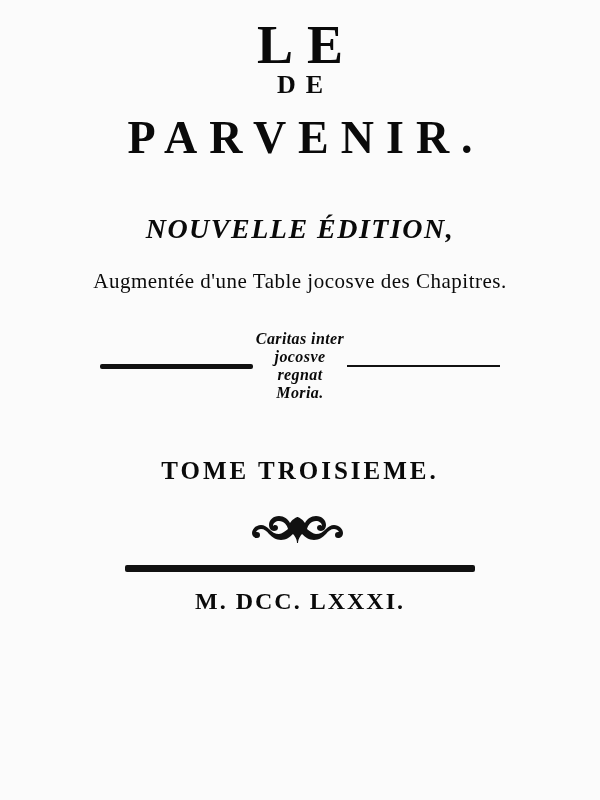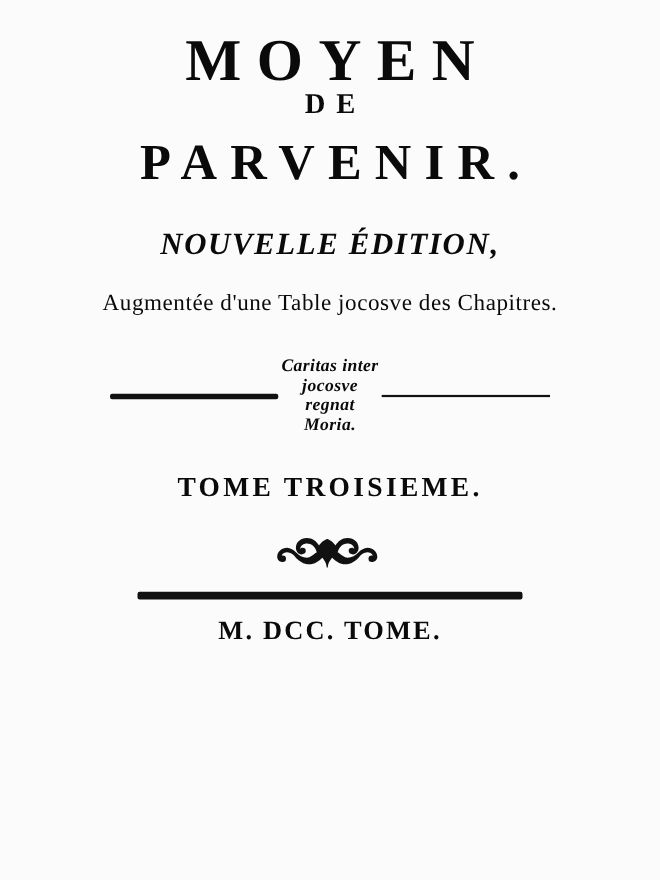--- a/index.html
+++ b/index.html
@@ -56,21 +56,21 @@
     letter-spacing: 12px;
     margin-top: 17px;
     padding-left: 12px;
   }
 
   .t-nouvelle {
     font-size: 28px;
     font-style: italic;
     font-weight: bold;
     letter-spacing: 1.5px;
-    margin-top: 36px;
+    margin-top: 52px;
     text-align: left;
   }
 
   .t-augmentee {
     font-size: 21px;
     margin-top: 22px;
     text-align: center;
     line-height: 1.35;
     letter-spacing: 0.5px;
     max-width: 440px;
@@ -99,21 +99,21 @@
     font-weight: bold;
     letter-spacing: 0.4px;
     margin: 9px 0 9px 0;
     text-align: center;
   }
 
   .t-tome {
     font-size: 25px;
     font-weight: bold;
     letter-spacing: 3px;
-    margin-top: 25px;
+    margin-top: 46px;
     text-align: center;
   }
 
   .ornament {
     margin-top: 26px;
     width: 160px;
     height: 34px;
     display: flex;
     align-items: center;
     justify-content: center;
@@ -143,22 +143,22 @@
     letter-spacing: 2px;
     margin-top: 16px;
     text-align: center;
   }
 </style>
 </head>
 <body>
 
 <div class="page">
 
+  <div class="title-line t-le">LE</div>
 
-  <div class="title-line t-moyen">MOYEN</div>
 
   <div class="title-line t-de">DE</div>
 
   <div class="title-line t-parvenir">PARVENIR.</div>
 
   <div class="t-nouvelle">NOUVELLE ÉDITION,</div>
 
   <div class="t-augmentee">Augmentée d'une Table jocosve des Chapitres.</div>
 
   <div class="rule-block">
@@ -173,15 +173,15 @@
     <svg width="150" height="34" viewBox="0 0 150 34" xmlns="http://www.w3.org/2000/svg" aria-hidden="true">
       <g fill="#111">
         <path d="M75 6c-5 0-8 3-10 6-2-4-6-7-11-7-6 0-10 4-10 9 0 3 2 6 5 6 2 0 4-1 4-3 0-2-1-3-3-3-1 0-1 0-2 1 0-3 3-5 6-5 5 0 8 4 9 8-3 2-6 5-9 5-4 0-7-2-10-5-2-2-5-4-8-4-5 0-9 4-9 8 0 3 2 5 5 5 2 0 3-1 3-3s-1-3-3-3h-1c1-2 3-3 5-3 3 0 6 2 8 5 3 3 7 6 12 6 5 0 9-3 12-6 0 0 4 4 4 9h1c0-5 4-9 4-9 3 3 7 6 12 6 5 0 9-3 12-6 2-3 5-5 8-5 2 0 4 1 5 3h-1c-2 0-3 1-3 3s1 3 3 3c3 0 5-2 5-5 0-4-4-8-9-8-3 0-6 2-8 4-3 3-6 5-10 5-3 0-6-3-9-5 1-4 4-8 9-8 3 0 6 2 6 5-1-1-1-1-2-1-2 0-3 1-3 3 0 2 2 3 4 3 3 0 5-3 5-6 0-5-4-9-10-9-5 0-9 3-11 7-2-3-5-6-10-6z"></path>
       </g>
     </svg>
   </div>
 
 
   <div class="rule-bottom"></div>
 
-  <div class="t-year">M. DCC. TOME.</div>
+  <div class="t-year">M. DCC. LXXXI.</div>
 
 </div>
 
 </body></html>

